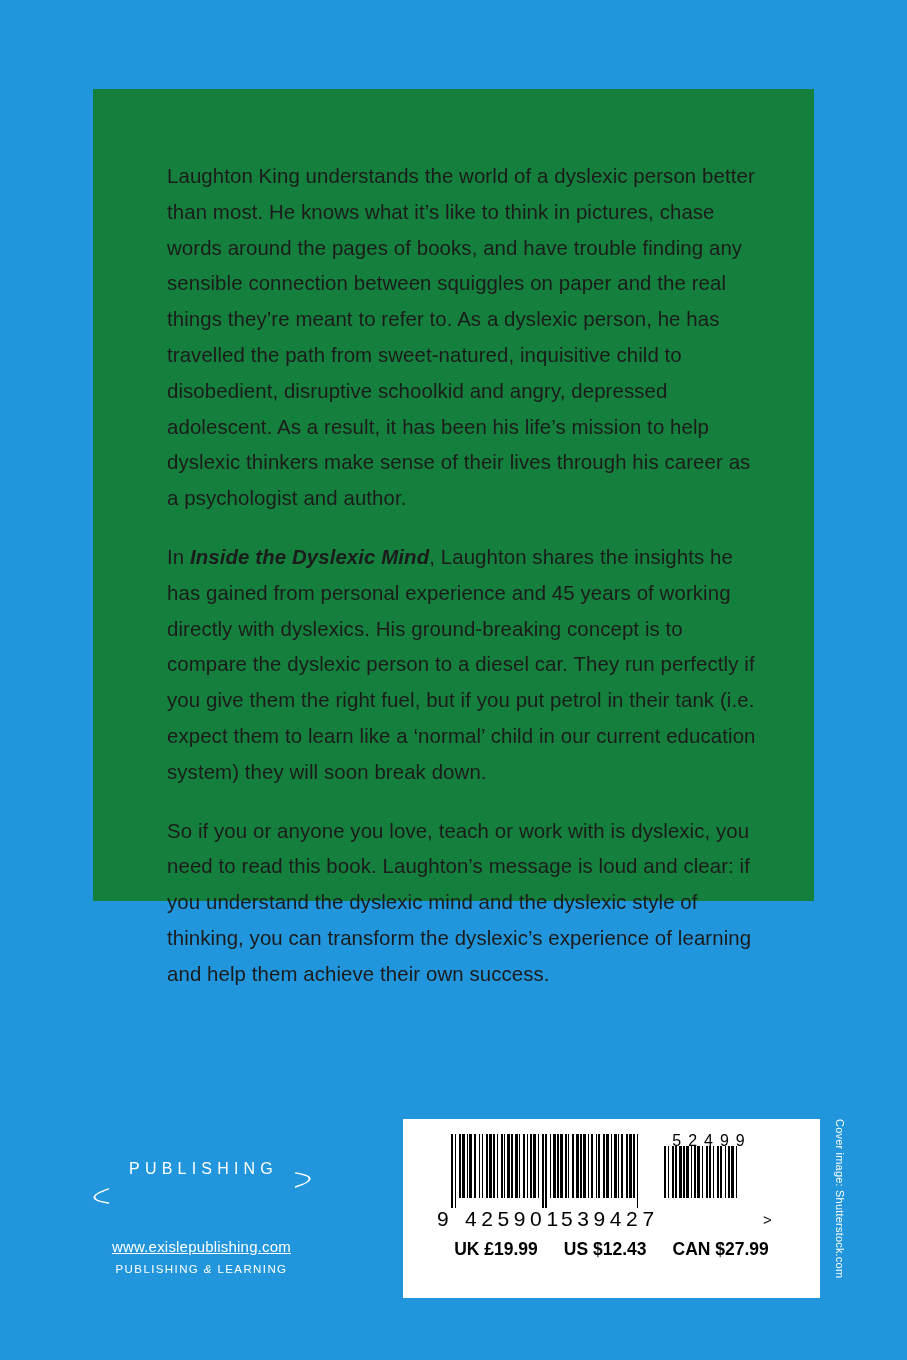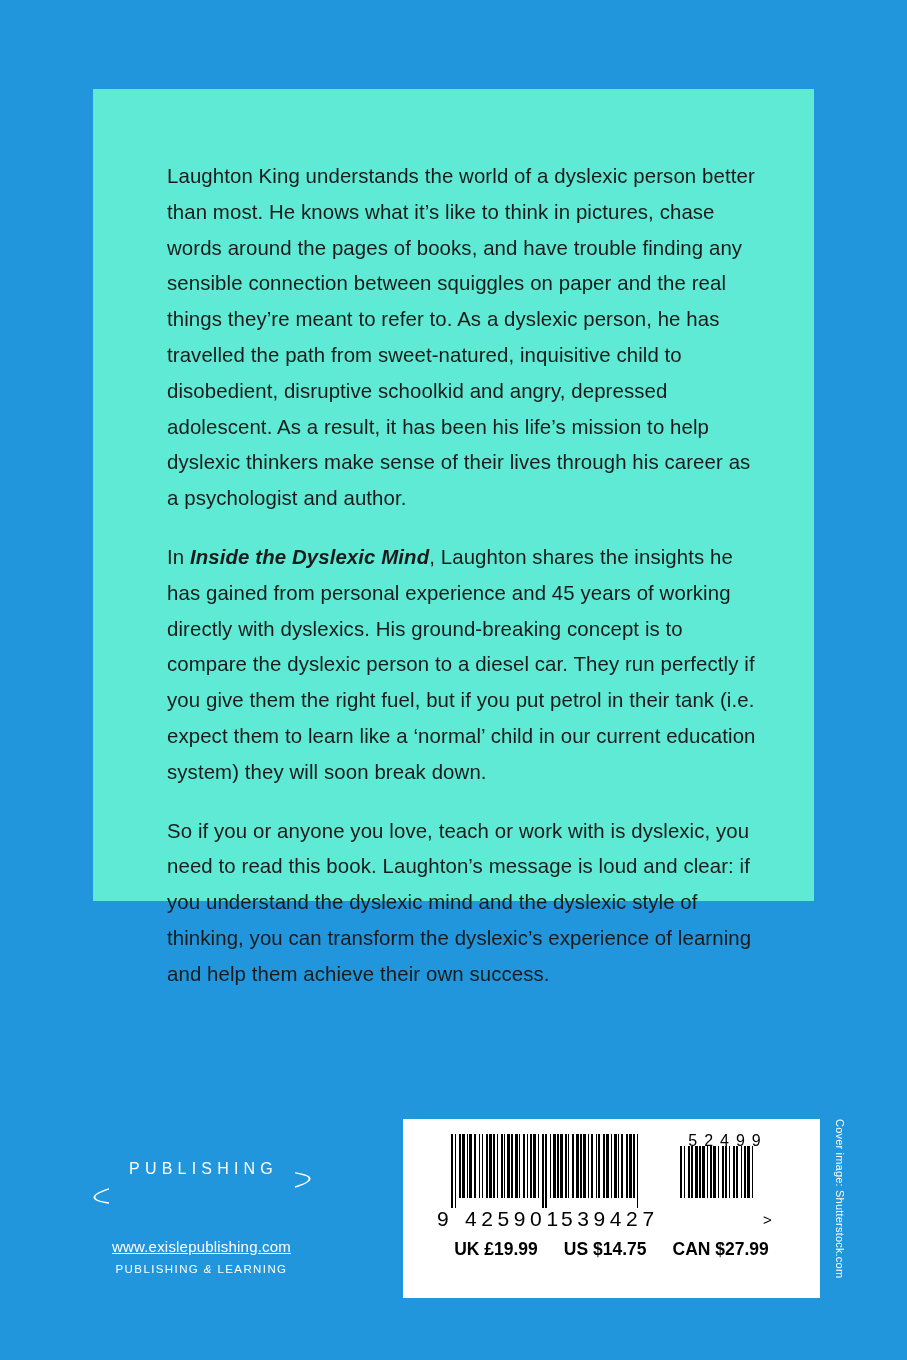--- a/index.html
+++ b/index.html
@@ -16,21 +16,21 @@
     position: relative;
   }
 
   
   .blurb-panel {
     position: absolute;
     left: 93px;
     top: 89px;
     width: 721px;
     height: 812px;
-    background: #5eead4;
+    background: #15803d;
     padding: 70px 58px 0 74px;
   }
   .blurb-par {
     margin: 0 0 23px 0;
     font-size: 20.4px;
     line-height: 35.8px;
     color: #1b1b1b;
     letter-spacing: 0.1px;
   }
   .blurb-par:last-child { margin-bottom: 0; }
@@ -130,21 +130,21 @@
   }
   .barcode-main {
     width: 209px;
     height: 74px;
     position: relative;
   }
   .barcode-addon {
     width: 96px;
     height: 62px;
     position: relative;
-    margin-left: 20px;
+    margin-left: 4px;
     margin-top: 12px;
   }
   .bar {
     position: absolute;
     top: 0;
     background: #000;
   }
   .addon-digits {
     position: absolute;
     top: -14px;
@@ -311,18 +311,18 @@
       </div>
   </div>
   <div class="ean-digits">
     <span class="ean-left-digit">9</span>
     <span class="ean-group1">425901</span>
     <span class="ean-group2">539427</span>
     <span class="ean-right-gt">&gt;</span>
   </div>
   <div class="price-row">
     <span>UK £19.99</span>
-    <span>US $14.75</span>
+    <span>US $12.43</span>
     <span>CAN $27.99</span>
   </div>
 </div>
 
 <div class="cover-credit">Cover image: Shutterstock.com</div>
 
 </body></html>

